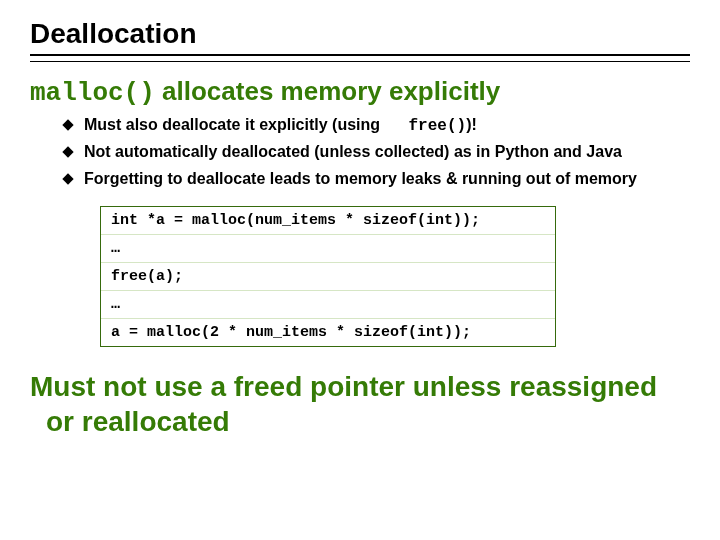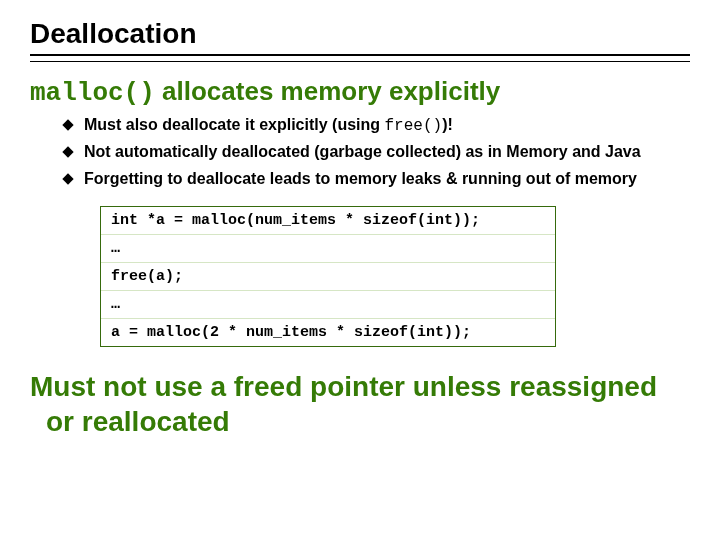--- a/index.html
+++ b/index.html
@@ -60,21 +60,22 @@
     position: absolute;
     left: 0;
     top: 7px;
     width: 8px;
     height: 8px;
     background: #000;
     transform: rotate(45deg);
   }
   ul.bullets li .code {
     font-family: "Courier New", Courier, monospace;
-    font-weight: normal;
+    font-weight: bold;
+    margin-left: 24px;
   }
   .codebox {
     margin-left: 70px;
     border: 1.5px solid #366a0c;
     font-family: "Courier New", Courier, monospace;
     font-weight: bold;
     font-size: 15px;
     width: 456px;
     box-sizing: border-box;
   }
@@ -127,21 +128,21 @@
 
   <div class="heading">
     <span class="code">malloc()</span><span> allocates memory explicitly</span>
   </div>
 
   <ul class="bullets">
     <li>
       <span>Must also deallocate it explicitly (using </span><span class="code">free()</span><span>)!</span>
     </li>
     <li>
-      <span>Not automatically deallocated (garbage collected) as in Memory and Java</span>
+      <span>Not automatically deallocated (unless collected) as in Python and Java</span>
     </li>
     <li>
       <span>Forgetting to deallocate leads to memory leaks &amp; running out of memory</span>
     </li>
   </ul>
 
   <div class="codebox">
     <div class="line">int *a = malloc(num_items * sizeof(int));</div>
     <div class="line sep">…</div>
     <div class="line sep">free(a);</div>

